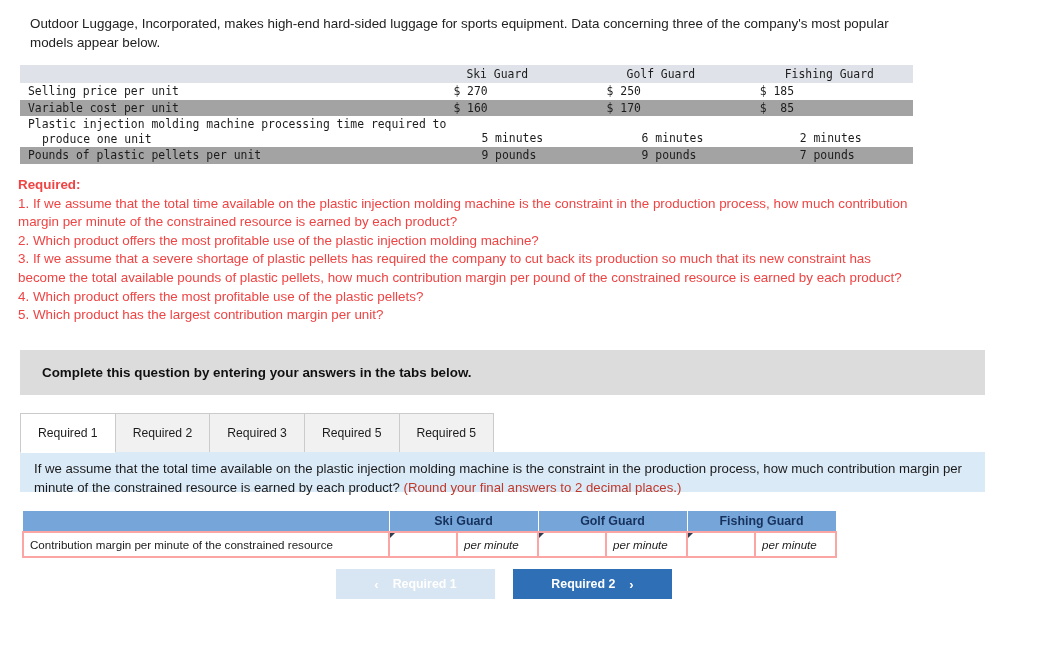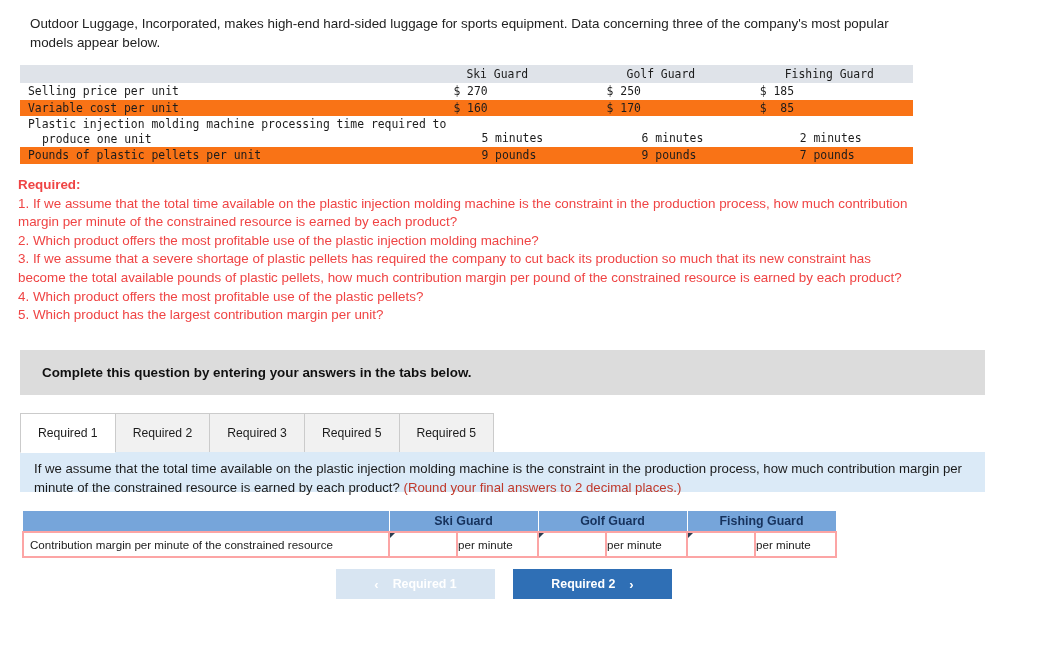--- a/index.html
+++ b/index.html
@@ -46,21 +46,21 @@
     font-weight: normal;
     text-align: left;
     padding: 2px 0 2px 0;
     height: 17px;
   }
   table.data-table td {
     padding: 1px 0;
     vertical-align: top;
     line-height: 14.5px;
   }
-  .dt-row-alt td { background: #f97316; }
+  .dt-row-alt td { background: #a3a3a3; }
   .dt-row-plain td { background: #ffffff; }
   .col-label { width: 430px; padding-left: 8px !important; }
   .col-val   { width: 152px; }
   .num-cell  { white-space: pre; }
   .th-ski  { padding-left: 13px !important; }
   .th-golf { padding-left: 20px !important; }
   .th-fish { padding-left: 25px !important; }
   .indent2 { display:block; padding-left: 14px; }
 
   
@@ -162,21 +162,21 @@
   td.ans-input {
     width: 68px; padding: 0; position: relative;
     border: 1px solid #6f8fae;
   }
   td.ans-input::before {
     content: "";
     position: absolute; left: 0; top: 0;
     border-top: 5px solid #2c3e50;
     border-right: 5px solid transparent;
   }
-  td.ans-unit { width: 81px; padding-left: 0; }
+  td.ans-unit { width: 81px; padding-left: 6px; font-style: italic; }
   .ans-input-field {
     width: 100%; height: 100%;
     border: none; outline: none;
     background: transparent;
     font-family: "Liberation Sans", sans-serif;
     font-size: 11.6px;
     padding: 0 4px;
   }
 
   

